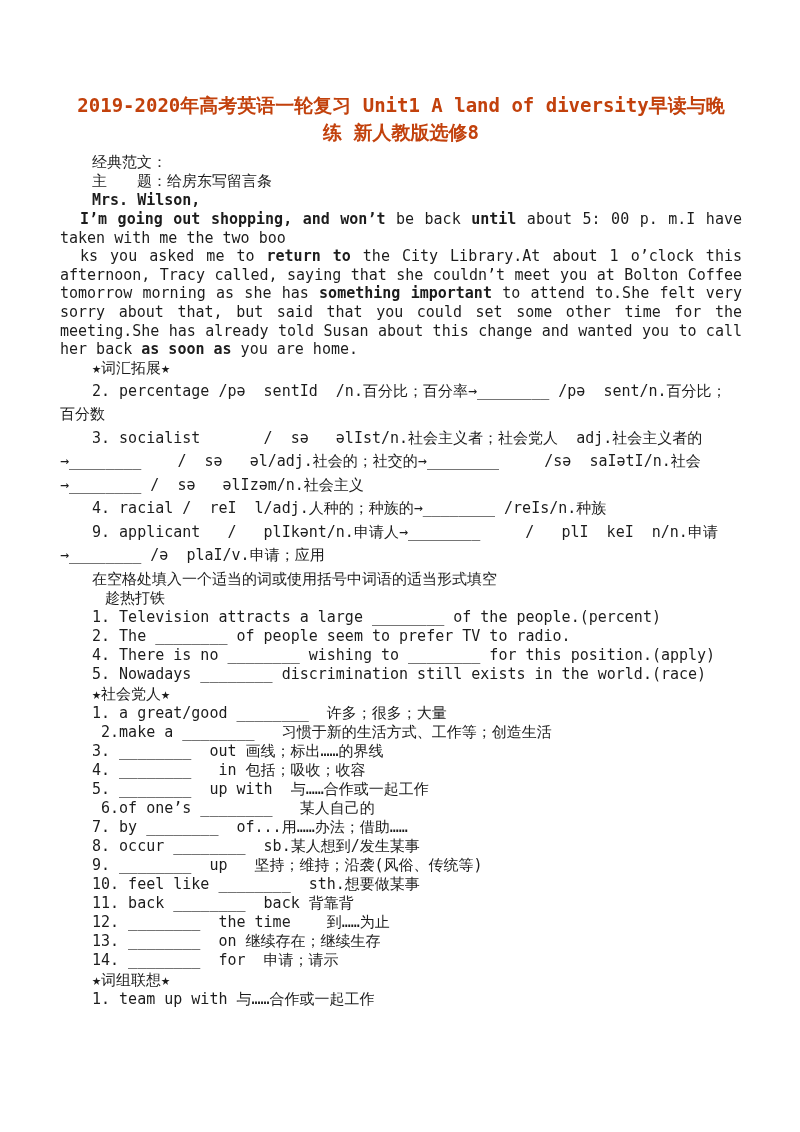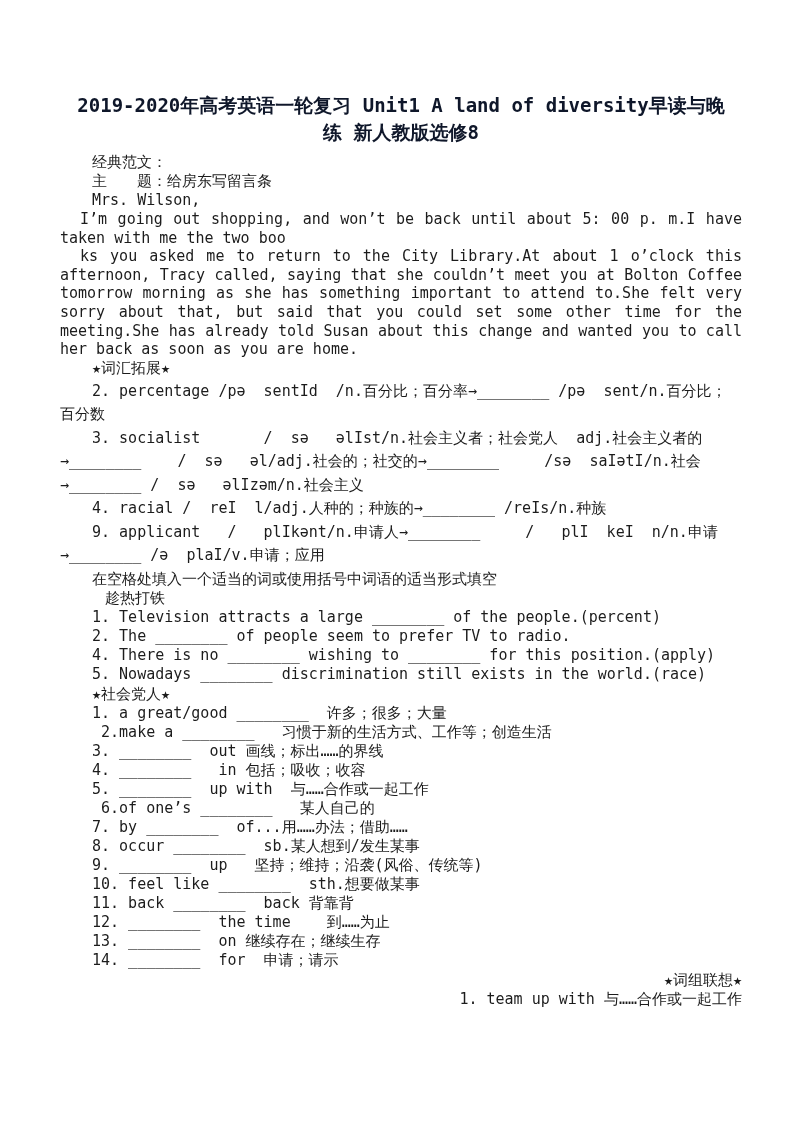--- a/index.html
+++ b/index.html
@@ -16,52 +16,52 @@
     color: #1c1c1c;
   }
   .page {
     box-sizing: border-box;
     width: 800px;
     height: 1132px;
     padding: 92px 58px 0 60px;
     background: #ffffff;
   }
   .title {
-    color: #0f172a;
+    color: #c2410c;
     font-weight: bold;
     font-size: 19px;
     line-height: 27px;
     text-align: center;
     margin: 0 auto 7px auto;
     max-width: 648px;
   }
   .line {
     white-space: pre-wrap;
     line-height: 19px;
     margin: 0;
   }
   .indent1 { padding-left: 32px; }
   .indent2 { padding-left: 30px; }
-  .bold { font-weight: normal; }
+  .bold { font-weight: bold; }
   .para {
     margin: 0;
     text-align: justify;
     text-indent: 20px;
     line-height: 18.6px;
   }
   .vocab-line {
     white-space: pre-wrap;
     line-height: 23.5px;
     margin: 0;
   }
   .vocab-block { margin-top: 2px; margin-bottom: 2px; }
   .drill-block { margin-top: 1px; }
   .drill-title { padding-left: 45px; }
   .recall-block { margin-top: 1px; }
-  .assoc-block { margin-top: 1px; text-align: right; }
+  .assoc-block { margin-top: 1px; }
 </style>
 </head>
 <body>
 
 <div class="page">
 
   <h1 class="title">2019-2020年高考英语一轮复习 Unit1 A land of diversity早读与晚练 新人教版选修8</h1>
 
   <div class="line indent1">经典范文：</div>
   <div class="line indent1">主　　题：给房东写留言条</div>

